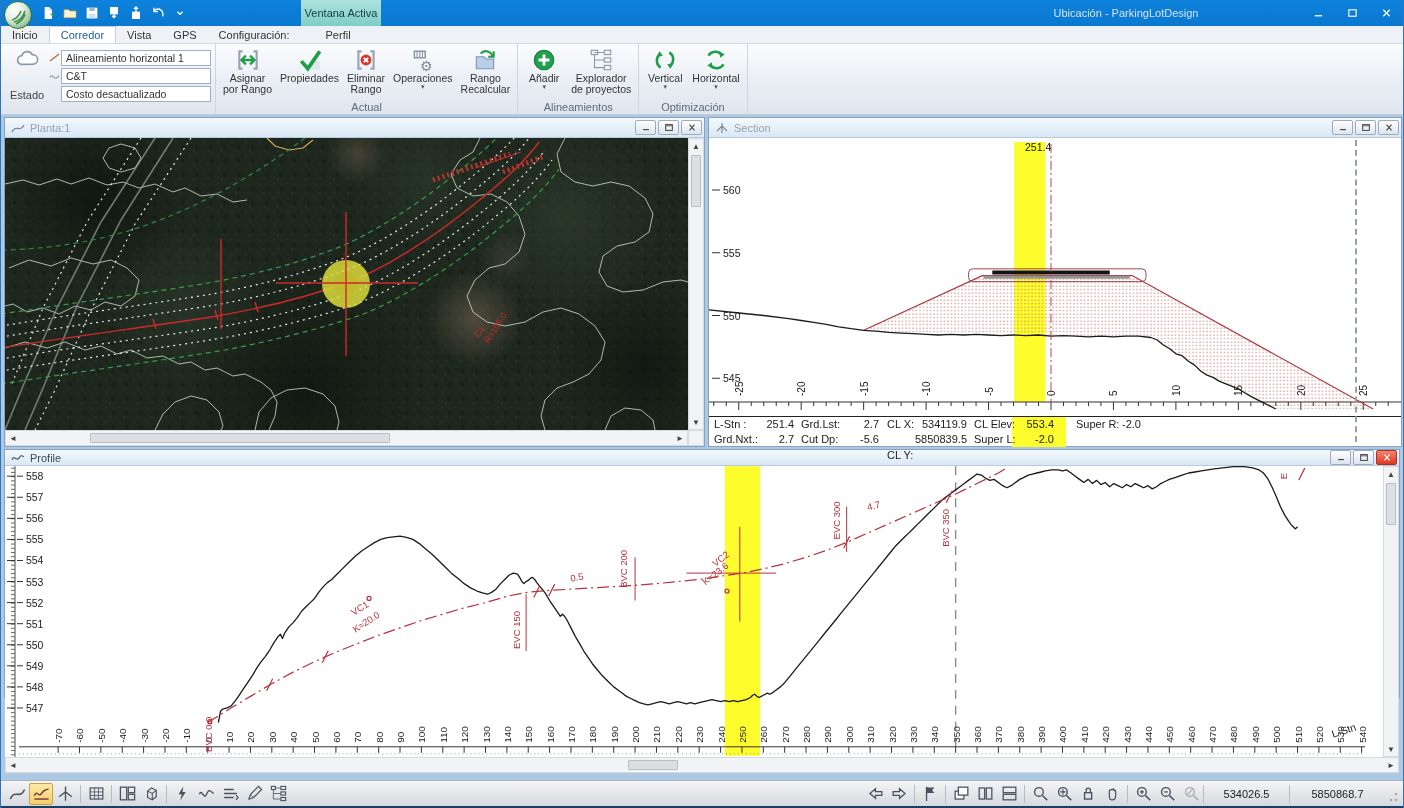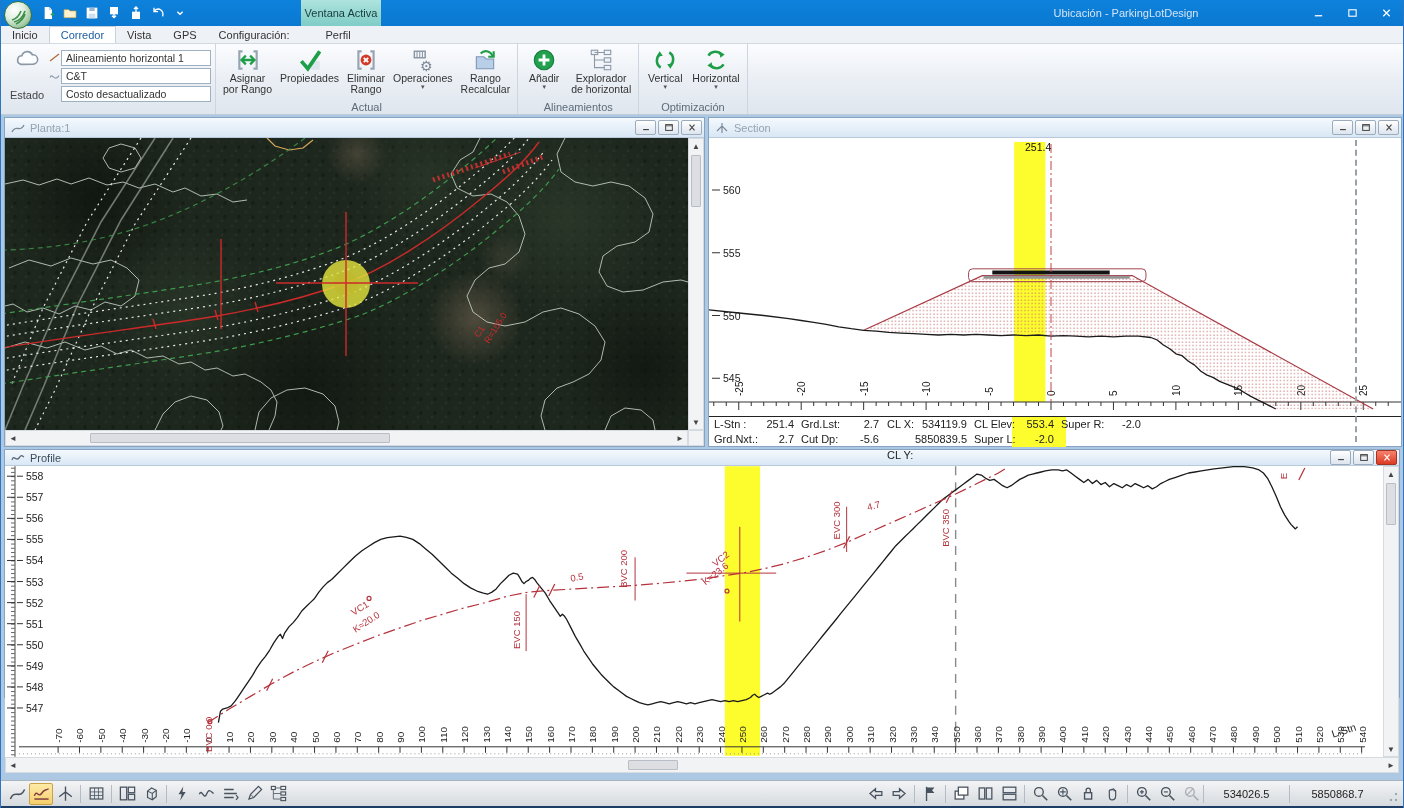--- a/index.html
+++ b/index.html
@@ -265,21 +265,21 @@
             </div>
             <div class="rbtn">
               <div class="ricon"><svg viewBox="0 0 24 24" fill="none">
                   <rect x="3" y="3" width="6" height="4" fill="#eef3f8" stroke="#8c98a6"></rect>
                   <rect x="15" y="3" width="6" height="4" fill="#eef3f8" stroke="#8c98a6"></rect>
                   <rect x="15" y="10" width="6" height="4" fill="#eef3f8" stroke="#8c98a6"></rect>
                   <rect x="15" y="17" width="6" height="4" fill="#eef3f8" stroke="#8c98a6"></rect>
                   <path d="M6 7v12h9M6 12h9M6 5h9" stroke="#8c98a6"></path>
                 </svg></div>
               <div class="rlabel">Explorador
-de horizontal</div>
+de proyectos</div>
             </div>
           </div>
           <div class="glabel">Alineamientos</div>
         </div>
         <div class="rgroup">
           <div class="rbtns">
             <div class="rbtn">
               <div class="ricon"><svg viewBox="0 0 24 24" fill="none">
                   <path d="M8 19a7.5 7.5 0 0 1-1-12" stroke="#1e9e48" stroke-width="2.3"></path>
                   <path d="M4 9l3-5 3 4z" fill="#1e9e48"></path>
@@ -548,21 +548,21 @@
           <div id="section-readout">
             <div id="sec-band2"></div>
           <span class="ro" style="left: 5px; top: 1px;">L-Stn :</span>
               <span class="ro rov" style="left: 25px; width: 60px; top: 1px;">251.4</span>
               <span class="ro" style="left: 92px; top: 1px;">Grd.Lst:</span>
               <span class="ro rov" style="left: 110px; width: 60px; top: 1px;">2.7</span>
               <span class="ro" style="left: 178px; top: 1px;">CL X:</span>
               <span class="ro rov" style="left: 198px; width: 60px; top: 1px;">534119.9</span>
               <span class="ro" style="left: 265px; top: 1px;">CL Elev:</span>
               <span class="ro rov" style="left: 285px; width: 60px; top: 1px;">553.4</span>
-              <span class="ro" style="left: 352px; top: 1px;">Super R:</span>
+              <span class="ro" style="left: 367px; top: 1px;">Super R:</span>
               <span class="ro rov" style="left: 372px; width: 60px; top: 1px;">-2.0</span>
               <span class="ro" style="left: 5px; top: 16px;">Grd.Nxt.:</span>
               <span class="ro rov" style="left: 25px; width: 60px; top: 16px;">2.7</span>
               <span class="ro" style="left: 92px; top: 16px;">Cut Dp:</span>
               <span class="ro rov" style="left: 110px; width: 60px; top: 16px;">-5.6</span>
               <span class="ro" style="left: 178px; top: 32px;">CL Y:</span>
               <span class="ro rov" style="left: 198px; width: 60px; top: 16px;">5850839.5</span>
               <span class="ro" style="left: 265px; top: 16px;">Super L:</span>
               <span class="ro rov" style="left: 285px; width: 60px; top: 16px;">-2.0</span>
             </div>

